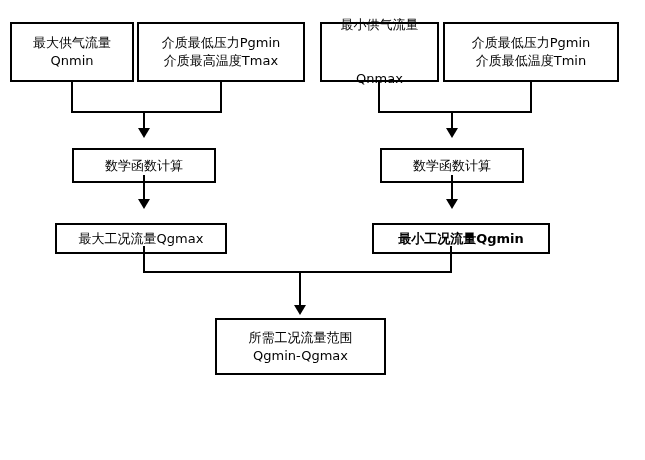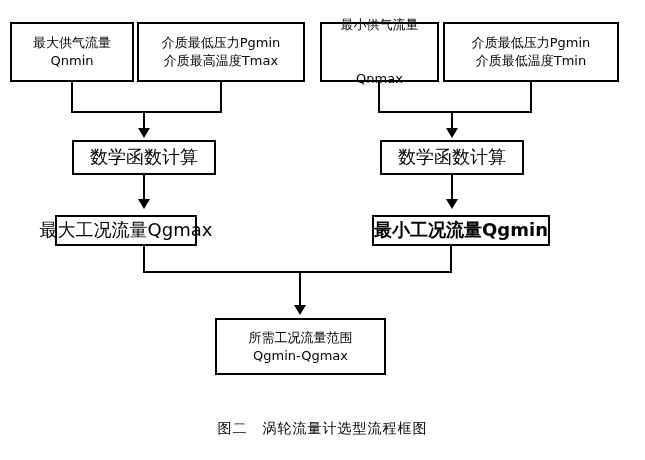--- a/index.html
+++ b/index.html
@@ -28,32 +28,32 @@
     justify-content: center;
     text-align: center;
     color: #000000;
     line-height: 1.35;
     font-size: 13px;
   }
   .node .line1, .node .line2 {
     display: block;
     white-space: nowrap;
   }
-  .node.single { font-size: 18px; }
+  .node.single { font-size: 13px; margin-top: 8px; }
 
   
   #box-qnmax      { left: 10px;  top: 22px;  width: 124px; height: 60px; }
   #box-pgmin-tmax { left: 137px; top: 22px;  width: 168px; height: 60px; }
   #box-qnmin      { left: 320px; top: 22px;  width: 119px; height: 60px; gap: 36px; }
   #box-pgmax-tmin { left: 443px; top: 22px;  width: 176px; height: 60px; }
 
   #box-calc-left  { left: 72px;  top: 140px; width: 144px; height: 35px; }
   #box-calc-right { left: 380px; top: 140px; width: 144px; height: 35px; }
 
-  #box-qgmax      { left: 55px;  top: 215px; width: 142px; height: 31px; }
+  #box-qgmax      { left: 55px;  top: 215px; width: 172px; height: 31px; }
   #box-qgmin      { left: 372px; top: 215px; width: 178px; height: 31px; font-weight: bold; }
 
   #box-result     { left: 215px; top: 318px; width: 171px; height: 57px; }
 
   
   .seg {
     position: absolute;
     background: #000000;
   }
   .vline { width: 2px; }
@@ -142,15 +142,14 @@
 
   <div class="seg vline" style="left:451px; top:175px; height:25px;"></div>
   <div class="arrowhead" style="left:446px; top:199px;"></div>
 
   <div class="seg vline" style="left:143px; top:246px; height:27px;"></div>
   <div class="seg vline" style="left:450px; top:246px; height:27px;"></div>
   <div class="seg hline" style="left:143px; top:271px; width:309px;"></div>
   <div class="seg vline" style="left:299px; top:271px; height:36px;"></div>
   <div class="arrowhead" style="left:294px; top:305px;"></div>
 
-  <div class="caption">图二　涡轮流量计选型流程框图</div>
 
 </div>
 
 </body></html>

